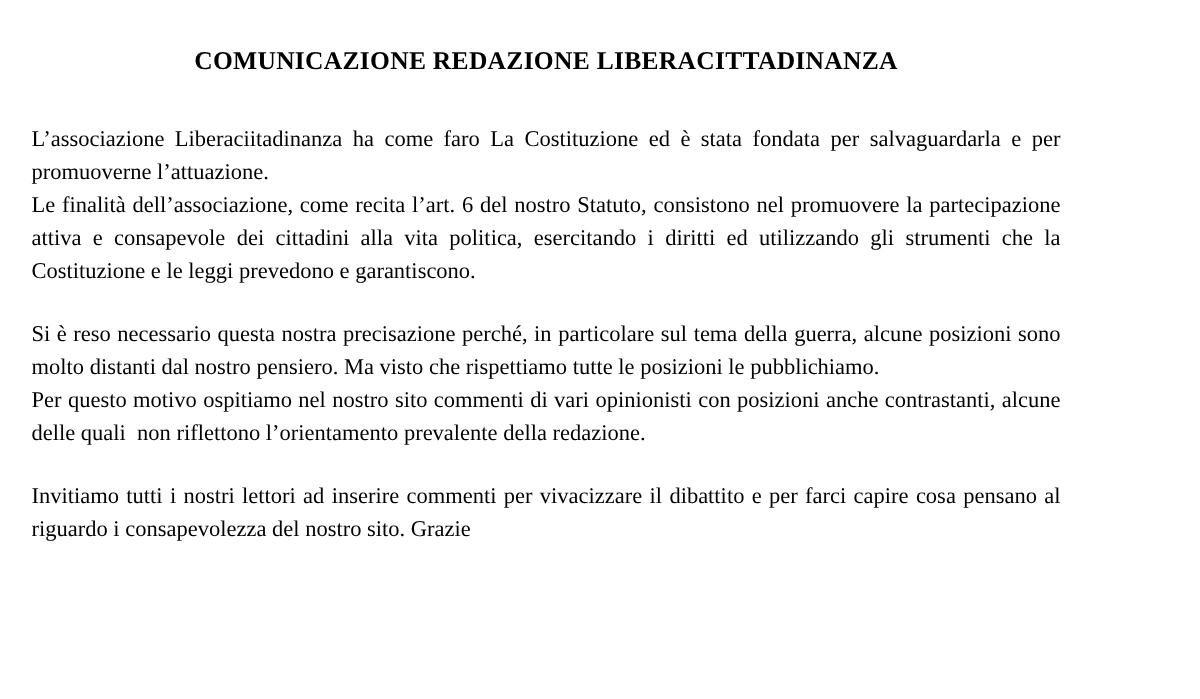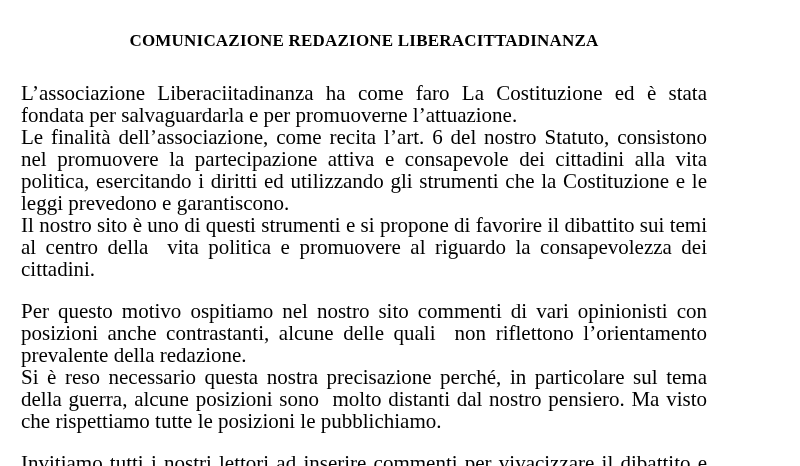--- a/index.html
+++ b/index.html
@@ -23,41 +23,40 @@
     font-size: 17px;
     line-height: 22px;
     letter-spacing: 0.2px;
     margin-bottom: 30px;
     white-space: nowrap;
   }
   .block {
     margin-bottom: 20px;
   }
   .block p {
-    font-size: 21px;
+    font-size: 15px;
     line-height: 22px;
     text-align: justify;
     white-space: pre-wrap;
   }
 </style>
 </head>
 <body>
 
 <div class="page">
 
   <h1 class="doc-title">COMUNICAZIONE REDAZIONE LIBERACITTADINANZA</h1>
 
   <div class="block">
     <p>L’associazione Liberaciitadinanza ha come faro La Costituzione ed è stata fondata per salvaguardarla e per promuoverne l’attuazione.</p>
     <p>Le finalità dell’associazione, come recita l’art. 6 del nostro Statuto, consistono nel promuovere la partecipazione attiva e consapevole dei cittadini alla vita politica, esercitando i diritti ed utilizzando gli strumenti che la Costituzione e le leggi prevedono e garantiscono.</p>
-    <p>Il nostro sito è uno di questi strumenti e si propone di favorire il dibattito sui temi al centro della  vita politica e promuovere al riguardo la consapevolezza dei cittadini.</p>
   </div>
 
   <div class="block">
+    <p>Si è reso necessario questa nostra precisazione perché, in particolare sul tema della guerra, alcune posizioni sono  molto distanti dal nostro pensiero. Ma visto che rispettiamo tutte le posizioni le pubblichiamo.</p>
     <p>Per questo motivo ospitiamo nel nostro sito commenti di vari opinionisti con posizioni anche contrastanti, alcune delle quali  non riflettono l’orientamento prevalente della redazione.</p>
-    <p>Si è reso necessario questa nostra precisazione perché, in particolare sul tema della guerra, alcune posizioni sono  molto distanti dal nostro pensiero. Ma visto che rispettiamo tutte le posizioni le pubblichiamo.</p>
   </div>
 
   <div class="block">
     <p>Invitiamo tutti i nostri lettori ad inserire commenti per vivacizzare il dibattito e per farci capire cosa pensano al riguardo i consapevolezza del nostro sito. Grazie</p>
   </div>
 
 </div>
 
 </body></html>

